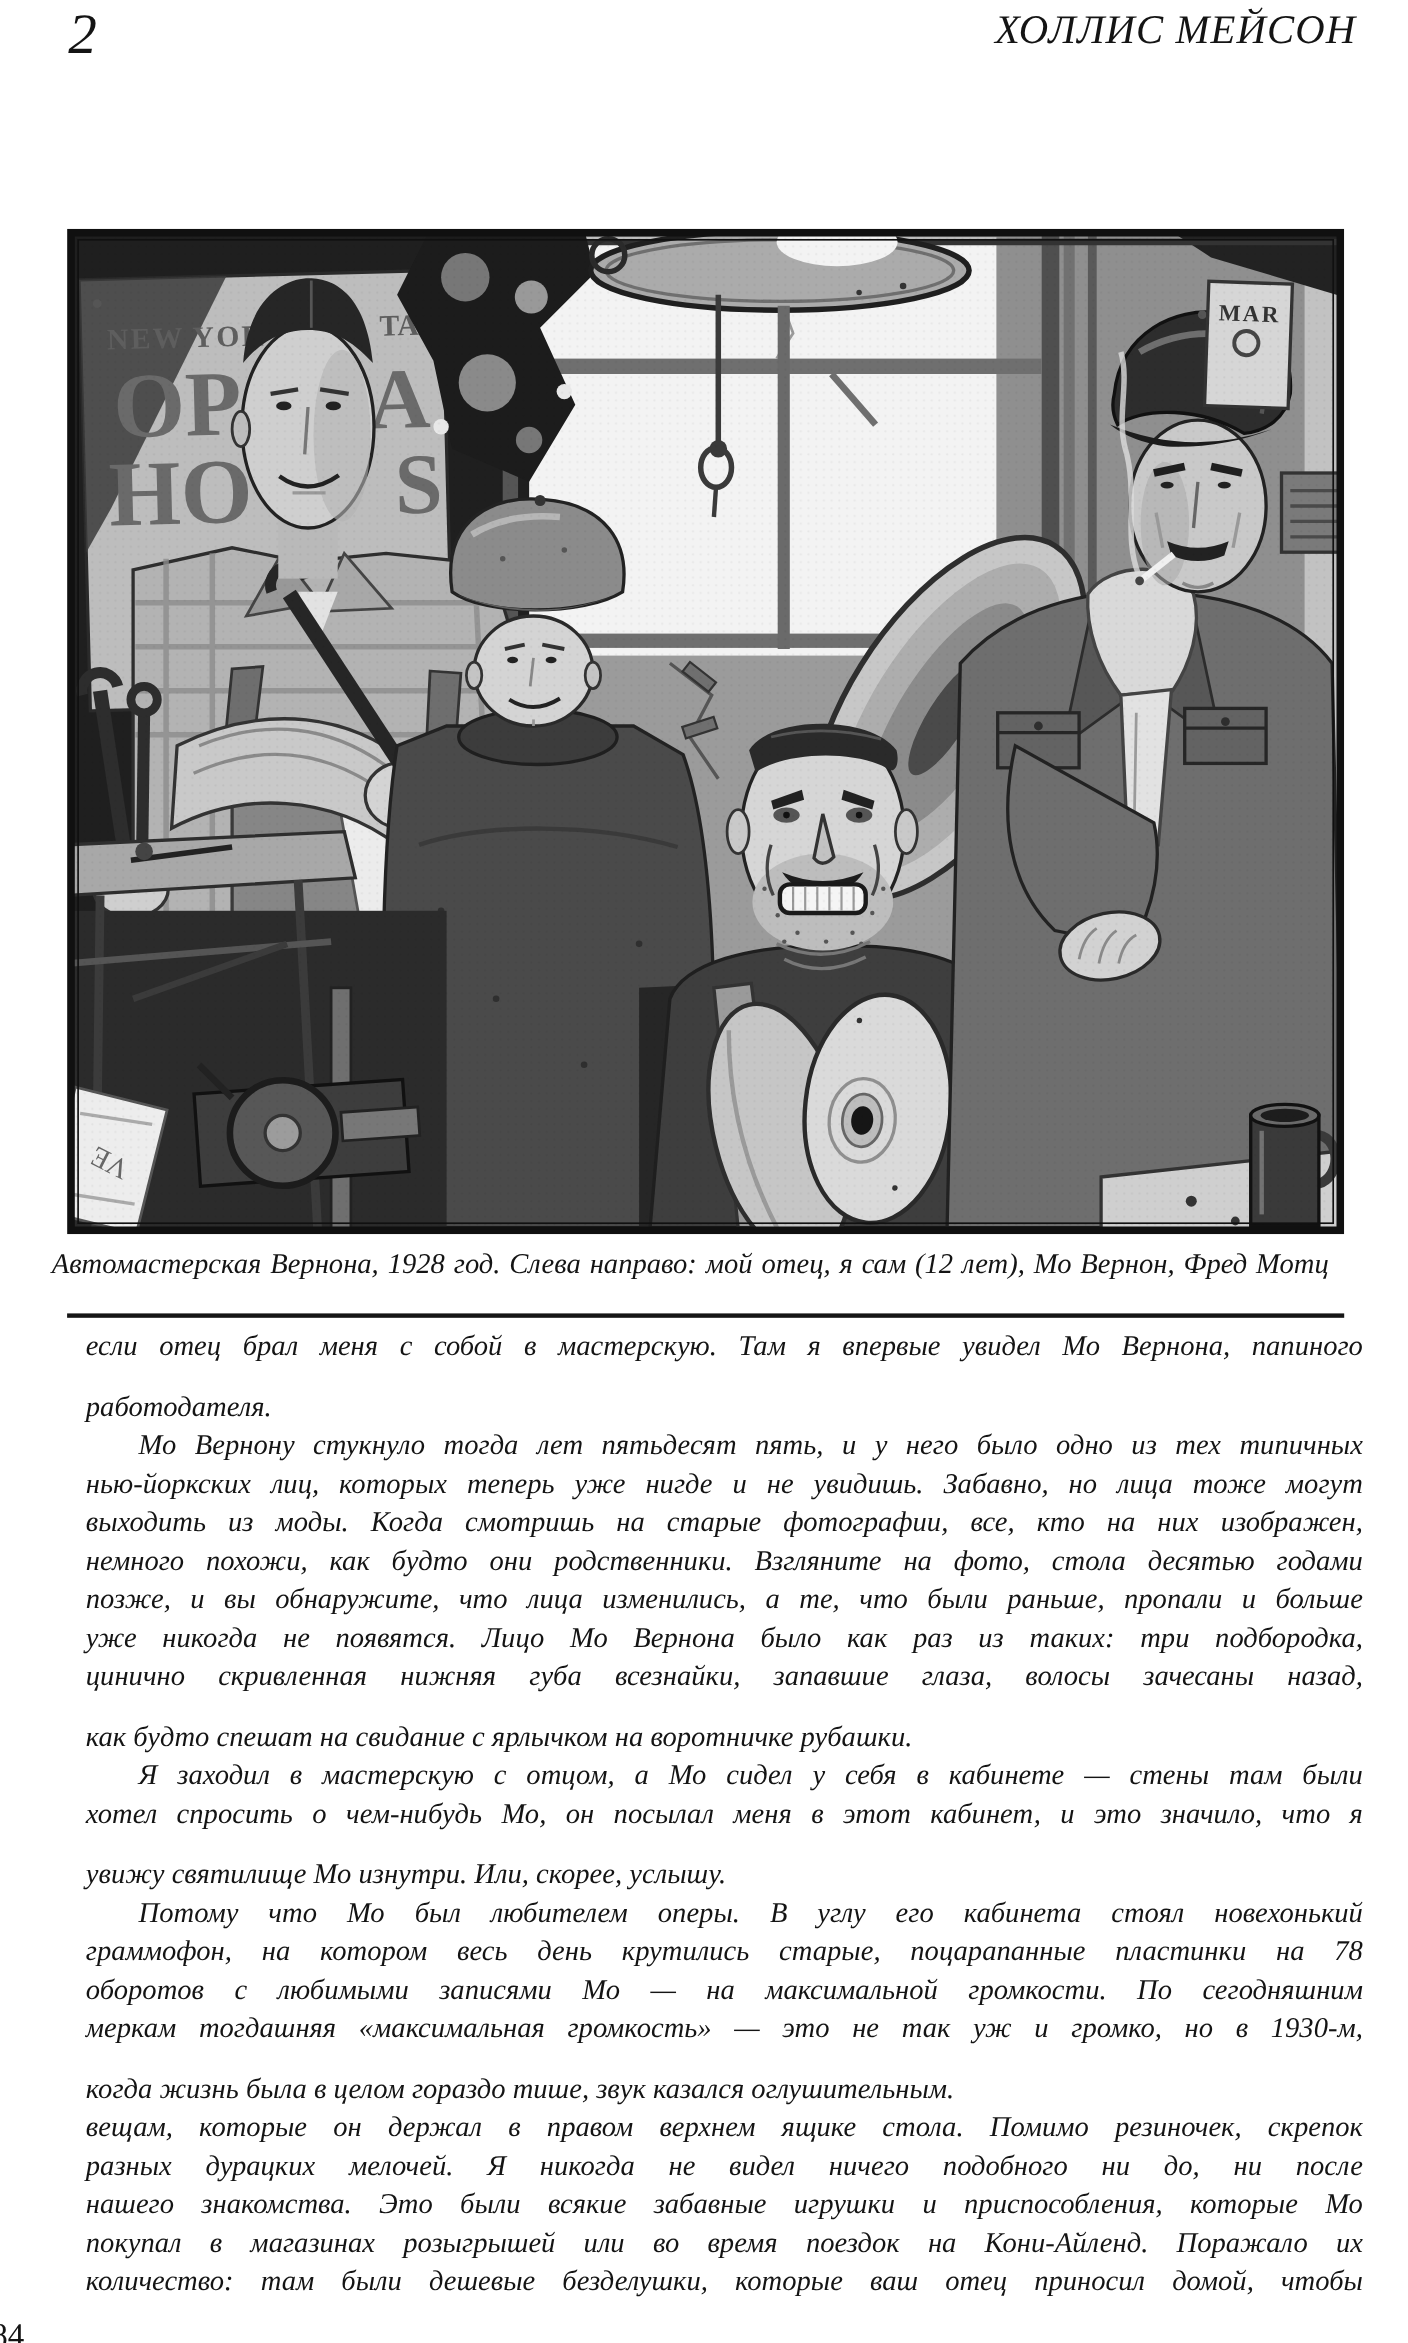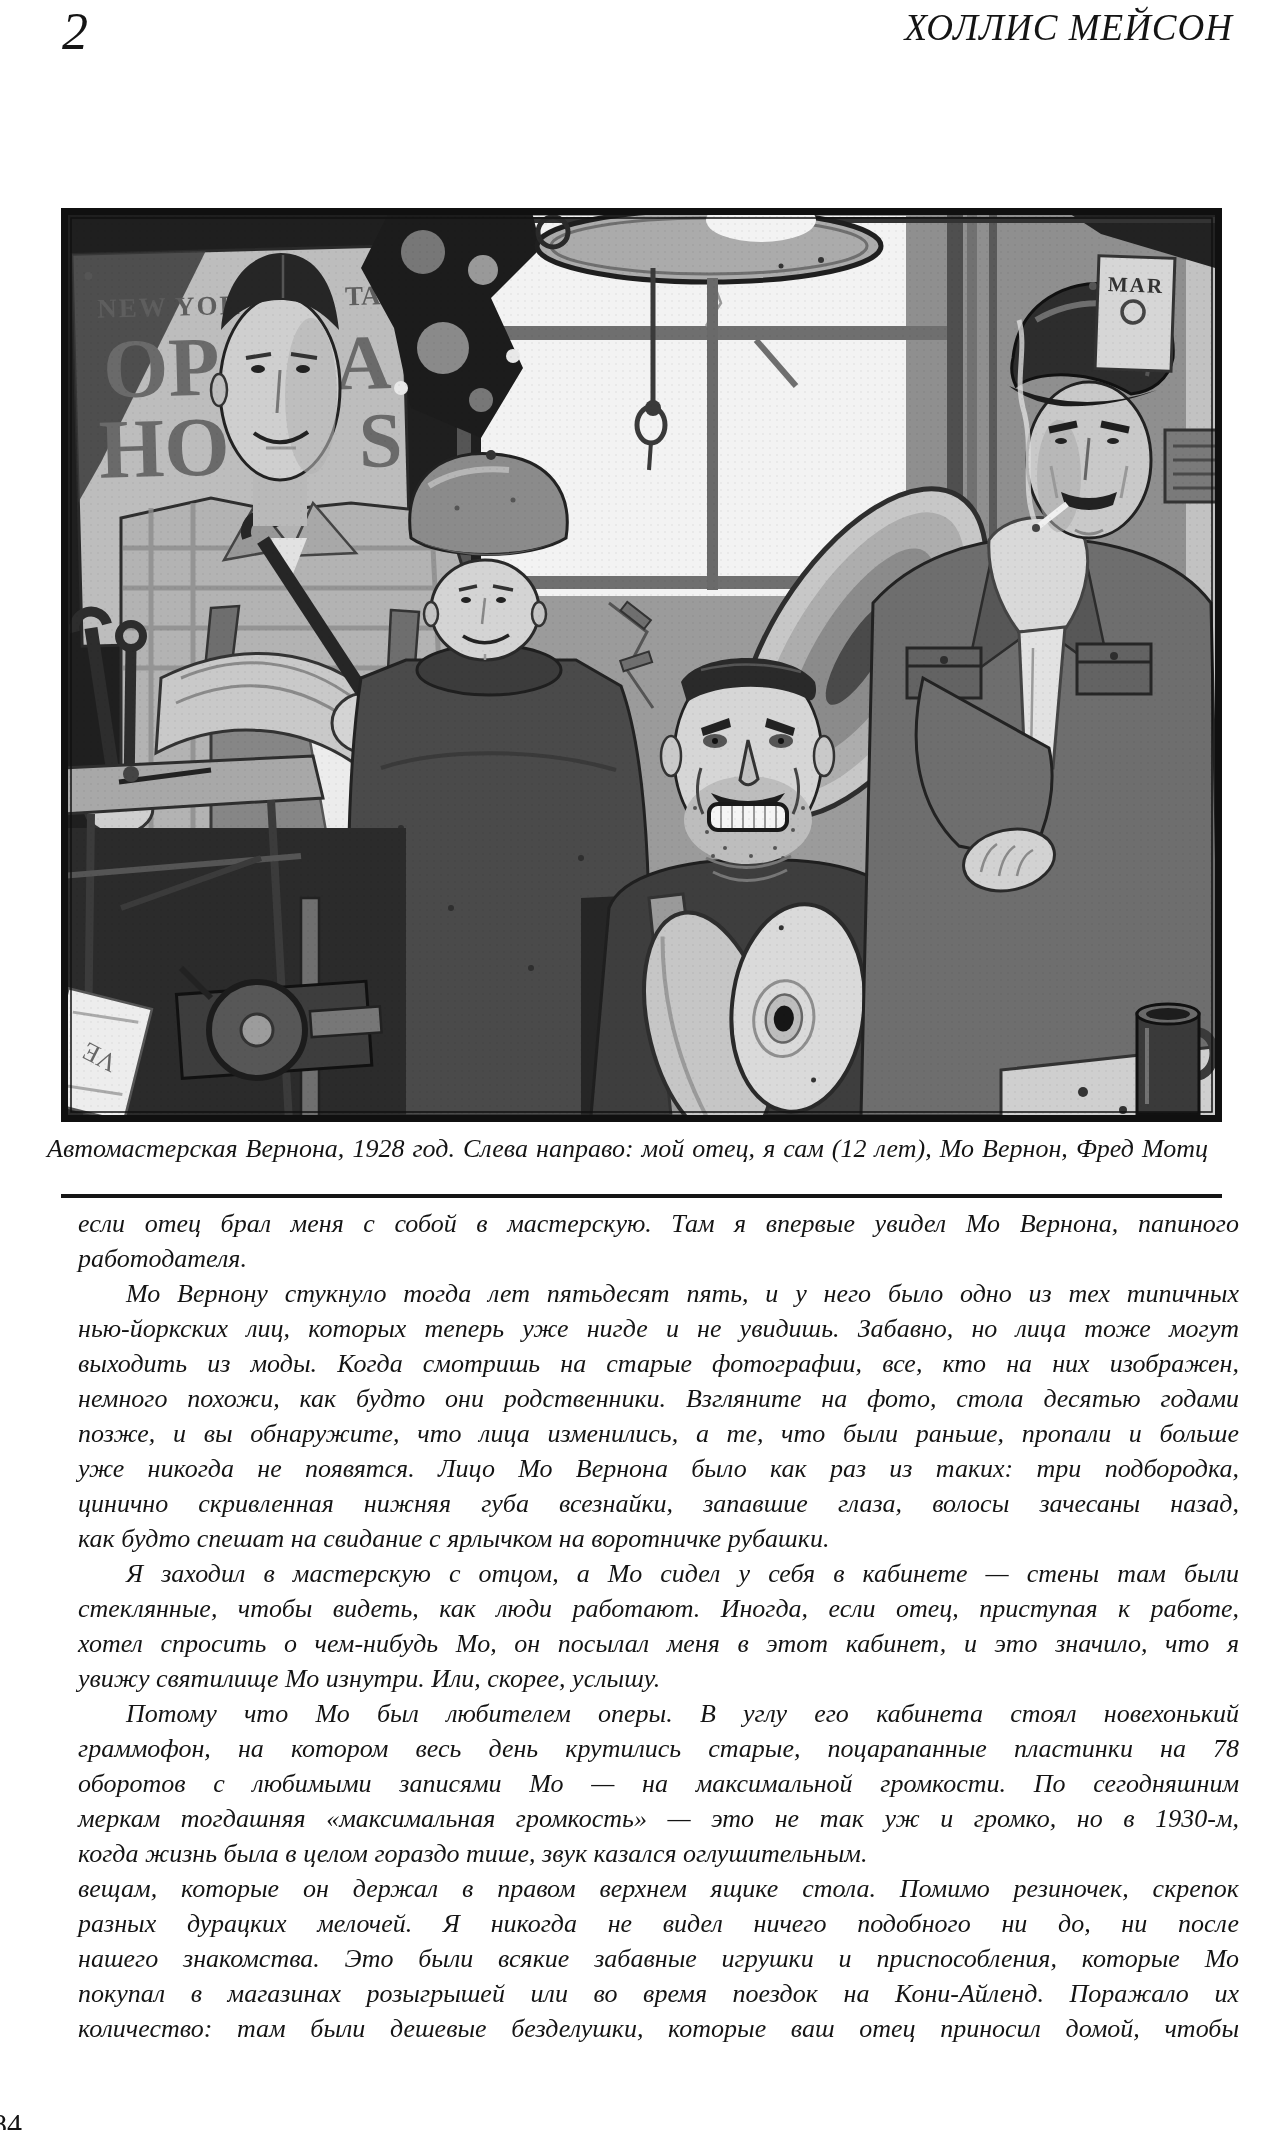--- a/index.html
+++ b/index.html
@@ -6,21 +6,21 @@
   #page{position:relative;width:1280px;height:2130px;background:#ffffff;overflow:hidden;
         font-family:"Liberation Serif","DejaVu Serif",serif;color:#141414;}
   .hdr-num{position:absolute;left:62px;top:2px;font-size:52px;font-style:italic;}
   .hdr-title{position:absolute;right:47px;top:6px;font-size:37px;font-style:italic;letter-spacing:1px;white-space:nowrap;}
   #figwrap{position:absolute;left:61px;top:208px;width:1161px;height:914px;}
   #caption{position:absolute;left:47px;top:1134px;width:1161px;font-size:26px;font-style:italic;
            text-align:justify;text-align-last:justify;white-space:normal;}
   #rule{position:absolute;left:61px;top:1194px;width:1161px;height:4px;background:#151515;}
   #bodytext{position:absolute;left:78px;top:1206px;width:1161px;font-style:italic;}
   .body-line{font-size:26px;line-height:35px;height:35px;text-align:justify;text-align-last:justify;overflow:visible;white-space:normal;}
-  .body-line.noj{text-align-last:left;}
+  .body-line.noj{text-align-last:left;margin-top:20px;}
   .body-line.ind{text-indent:48px;}
   .pg-bottom{position:absolute;left:-8px;top:2107px;font-size:30px;}
   svg text{user-select:none;}
 </style>
 </head>
 <body>
 
 <div id="page">
 
   <div class="hdr-num">2</div>
@@ -394,21 +394,20 @@
       <div class="body-line noj">работодателя.</div>
       <div class="body-line ind">Мо Вернону стукнуло тогда лет пятьдесят пять, и у него было одно из тех типичных</div>
       <div class="body-line">нью-йоркских лиц, которых теперь уже нигде и не увидишь. Забавно, но лица тоже могут</div>
       <div class="body-line">выходить из моды. Когда смотришь на старые фотографии, все, кто на них изображен,</div>
       <div class="body-line">немного похожи, как будто они родственники. Взгляните на фото, стола десятью годами</div>
       <div class="body-line">позже, и вы обнаружите, что лица изменились, а те, что были раньше, пропали и больше</div>
       <div class="body-line">уже никогда не появятся. Лицо Мо Вернона было как раз из таких: три подбородка,</div>
       <div class="body-line">цинично скривленная нижняя губа всезнайки, запавшие глаза, волосы зачесаны назад,</div>
       <div class="body-line noj">как будто спешат на свидание с ярлычком на воротничке рубашки.</div>
       <div class="body-line ind">Я заходил в мастерскую с отцом, а Мо сидел у себя в кабинете — стены там были</div>
-      <div class="body-line">стеклянные, чтобы видеть, как люди работают. Иногда, если отец, приступая к работе,</div>
       <div class="body-line">хотел спросить о чем-нибудь Мо, он посылал меня в этот кабинет, и это значило, что я</div>
       <div class="body-line noj">увижу святилище Мо изнутри. Или, скорее, услышу.</div>
       <div class="body-line ind">Потому что Мо был любителем оперы. В углу его кабинета стоял новехонький</div>
       <div class="body-line">граммофон, на котором весь день крутились старые, поцарапанные пластинки на 78</div>
       <div class="body-line">оборотов с любимыми записями Мо — на максимальной громкости. По сегодняшним</div>
       <div class="body-line">меркам тогдашняя «максимальная громкость» — это не так уж и громко, но в 1930-м,</div>
       <div class="body-line noj">когда жизнь была в целом гораздо тише, звук казался оглушительным.</div>
       <div class="body-line">вещам, которые он держал в правом верхнем ящике стола. Помимо резиночек, скрепок</div>
       <div class="body-line">разных дурацких мелочей. Я никогда не видел ничего подобного ни до, ни после</div>
       <div class="body-line">нашего знакомства. Это были всякие забавные игрушки и приспособления, которые Мо</div>

